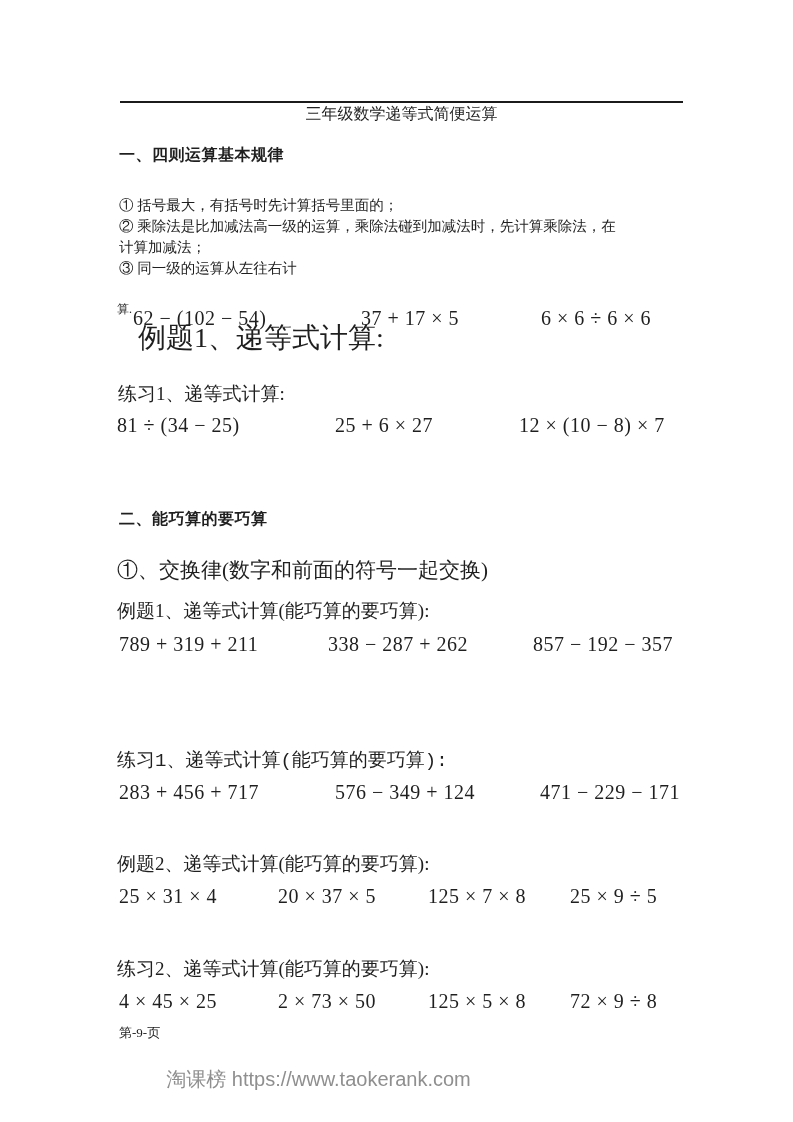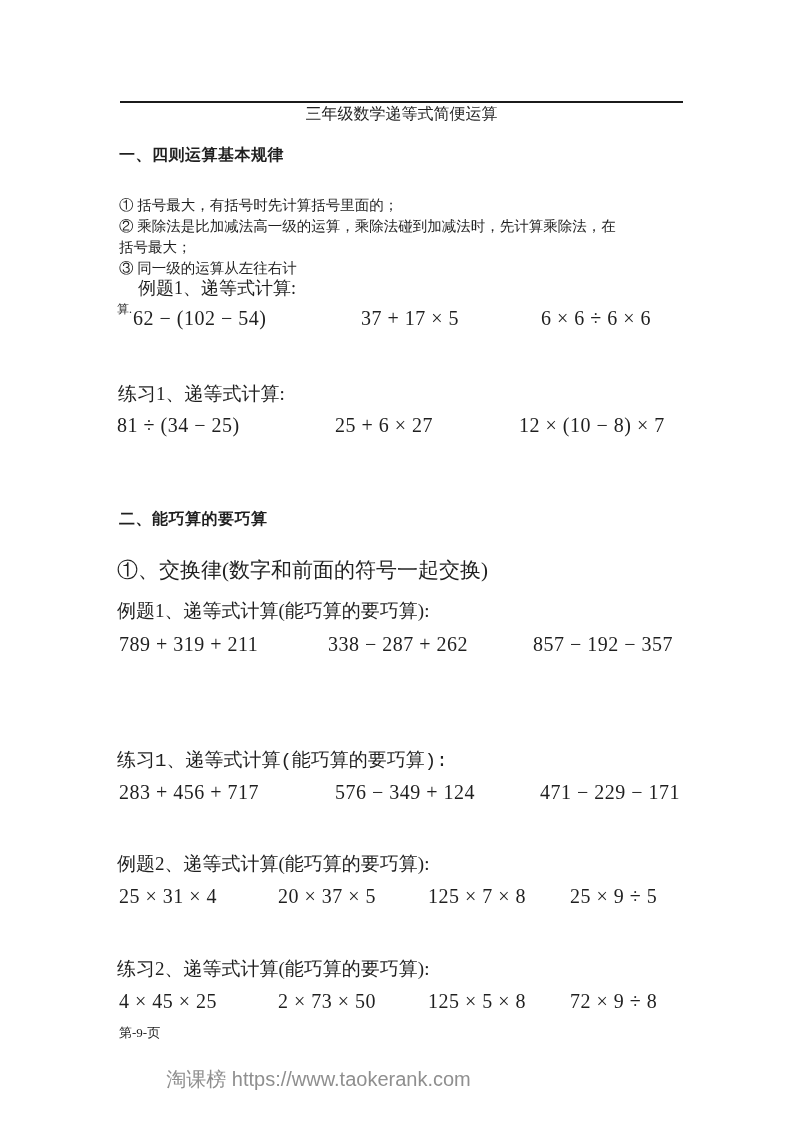--- a/index.html
+++ b/index.html
@@ -31,21 +31,22 @@
   .sec-heading {
     font-size: 16px;
     font-weight: bold;
     letter-spacing: 0.5px;
   }
   .rule-line {
     font-size: 14.5px;
     line-height: 21px;
   }
   .example-big {
-    font-size: 18px;
+    font-size: 28px;
+    margin-top: 43px;
   }
   .rule-overflow {
     font-size: 12px;
   }
   .label-mid {
     font-size: 19px;
   }
   .law-line {
     font-size: 21px;
   }
@@ -76,21 +77,21 @@
 
 <div class="page">
 
   <div class="header-rule"></div>
   <div class="abs doc-title">三年级数学递等式简便运算</div>
 
   <div class="abs sec-heading" style="top:145px; left:119px;">一、四则运算基本规律</div>
 
   <div class="abs rule-line" style="top:195px; left:119px;">① 括号最大，有括号时先计算括号里面的；</div>
   <div class="abs rule-line" style="top:216px; left:119px;">② 乘除法是比加减法高一级的运算，乘除法碰到加减法时，先计算乘除法，在</div>
-  <div class="abs rule-line" style="top:237px; left:119px;">括号最大；</div>
+  <div class="abs rule-line" style="top:237px; left:119px;">计算加减法；</div>
   <div class="abs rule-line" style="top:258px; left:119px;">③ 同一级的运算从左往右计</div>
 
   <div class="abs example-big" style="top:276px; left:138px;">例题1、递等式计算:</div>
   <div class="abs rule-overflow" style="top:301px; left:117px;">算.</div>
 
   <div class="expr-row" style="top:307px;">
     <span class="expr" style="left:133px;">62 − (102 − 54)</span>
     <span class="expr" style="left:361px;">37 + 17 × 5</span>
     <span class="expr" style="left:541px;">6 × 6 ÷ 6 × 6</span>
   </div>

